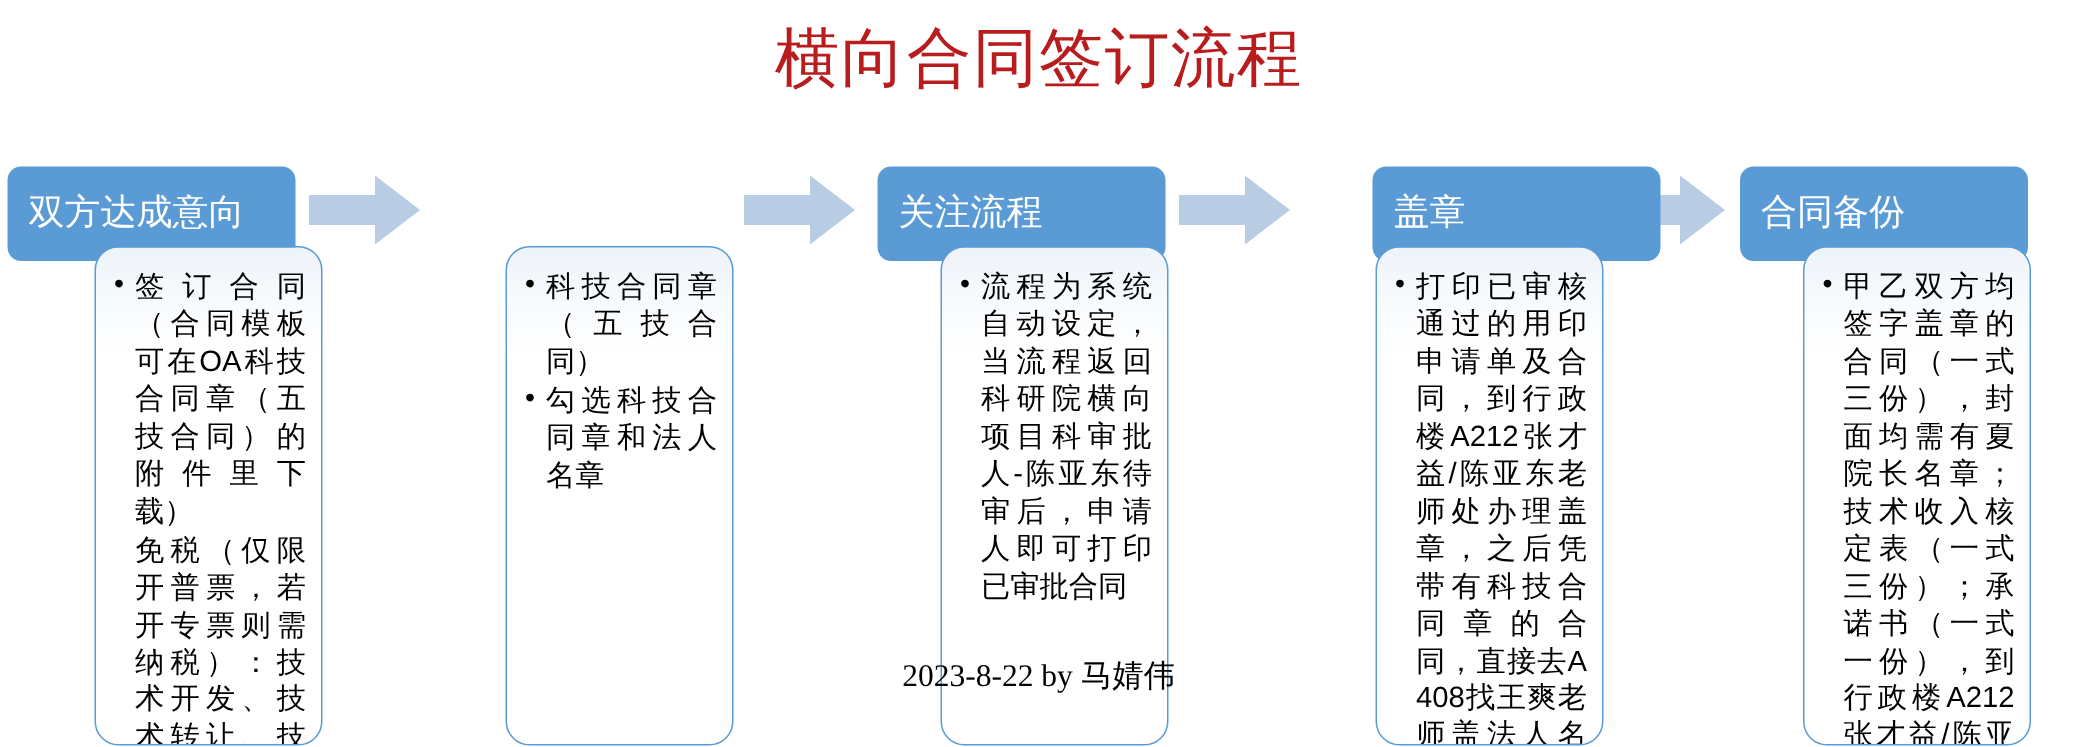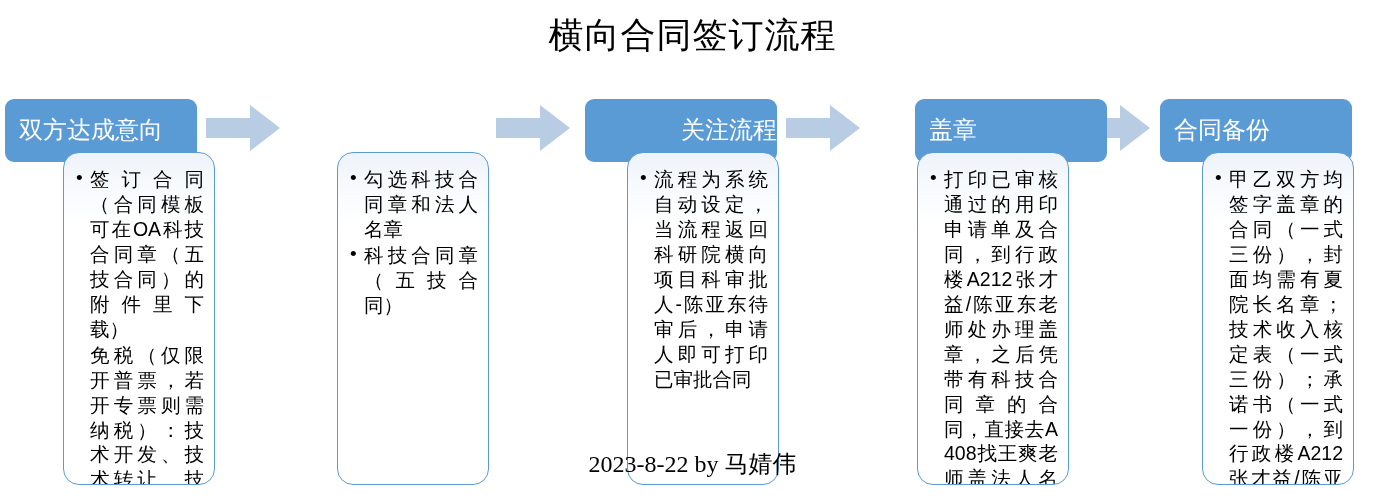--- a/index.html
+++ b/index.html
@@ -14,31 +14,31 @@
     overflow: hidden;
     font-family: "Liberation Sans", "DejaVu Sans", sans-serif;
   }
 
   #page-title {
     position: absolute;
     left: 0;
     top: 14px;
     width: 1385px;
     text-align: center;
-    font-size: 35px;
+    font-size: 43px;
     line-height: 1.2;
-    color: #000000;
+    color: #b91c1c;
     letter-spacing: 1px;
     font-weight: 400;
     white-space: nowrap;
   }
 
   .stage {
     position: absolute;
-    top: 0;
+    top: 12px;
     left: 0;
     width: 1385px;
     height: 456px;
   }
 
   
   .step-header {
     position: absolute;
     height: 63px;
     border-radius: 9px;
@@ -97,24 +97,24 @@
   
   .flow-arrow {
     position: absolute;
     z-index: 1;
   }
 
   
   #footer-note {
     position: absolute;
     left: 0;
-    top: 448px;
+    top: 436px;
     width: 1385px;
     text-align: center;
-    font-size: 24px;
+    font-size: 21px;
     color: #000000;
     z-index: 5;
     white-space: nowrap;
     font-family: "Liberation Serif", "DejaVu Serif", serif;
   }
 </style>
 </head>
 <body>
 
 <div id="page-title">横向合同签订流程</div>
@@ -143,26 +143,26 @@
   <div class="step-card" style="left:47px; top:152px; width:152px; height:333px;margin-left:16px;">
     <div class="step-body-list">
       <p class="step-para bulleted">签订合同（合同模板可在OA科技合同章（五技合同）的附件里下载）</p>
       <p class="step-para">免税（仅限开普票，若开专票则需纳税）：技术开发、技术转让、技术许可</p>
 
     </div>
   </div>
 
   <div class="step-card" style="left:337px; top:152px; width:152px; height:333px;">
     <div class="step-body-list">
+      <p class="step-para bulleted">科技合同章（五技合同）</p>
       <p class="step-para bulleted">勾选科技合同章和法人名章</p>
-      <p class="step-para bulleted">科技合同章（五技合同）</p>
     </div>
   </div>
 
-  <div class="step-header" style="left:585px; top:99px; width:192px;justify-content:flex-end;">
+  <div class="step-header" style="left:585px; top:99px; width:192px;">
     <span class="step-header-label">关注流程</span>
   </div>
   <div class="step-card" style="left:627px; top:152px; width:152px; height:333px;">
     <div class="step-body-list">
       <p class="step-para bulleted">流程为系统自动设定，当流程返回科研院横向项目科审批人-陈亚东待审后，申请人即可打印已审批合同</p>
     </div>
   </div>
 
   <div class="step-header" style="left:875px; top:99px; width:192px;margin-left:40px;">
     <span class="step-header-label">盖章</span>

